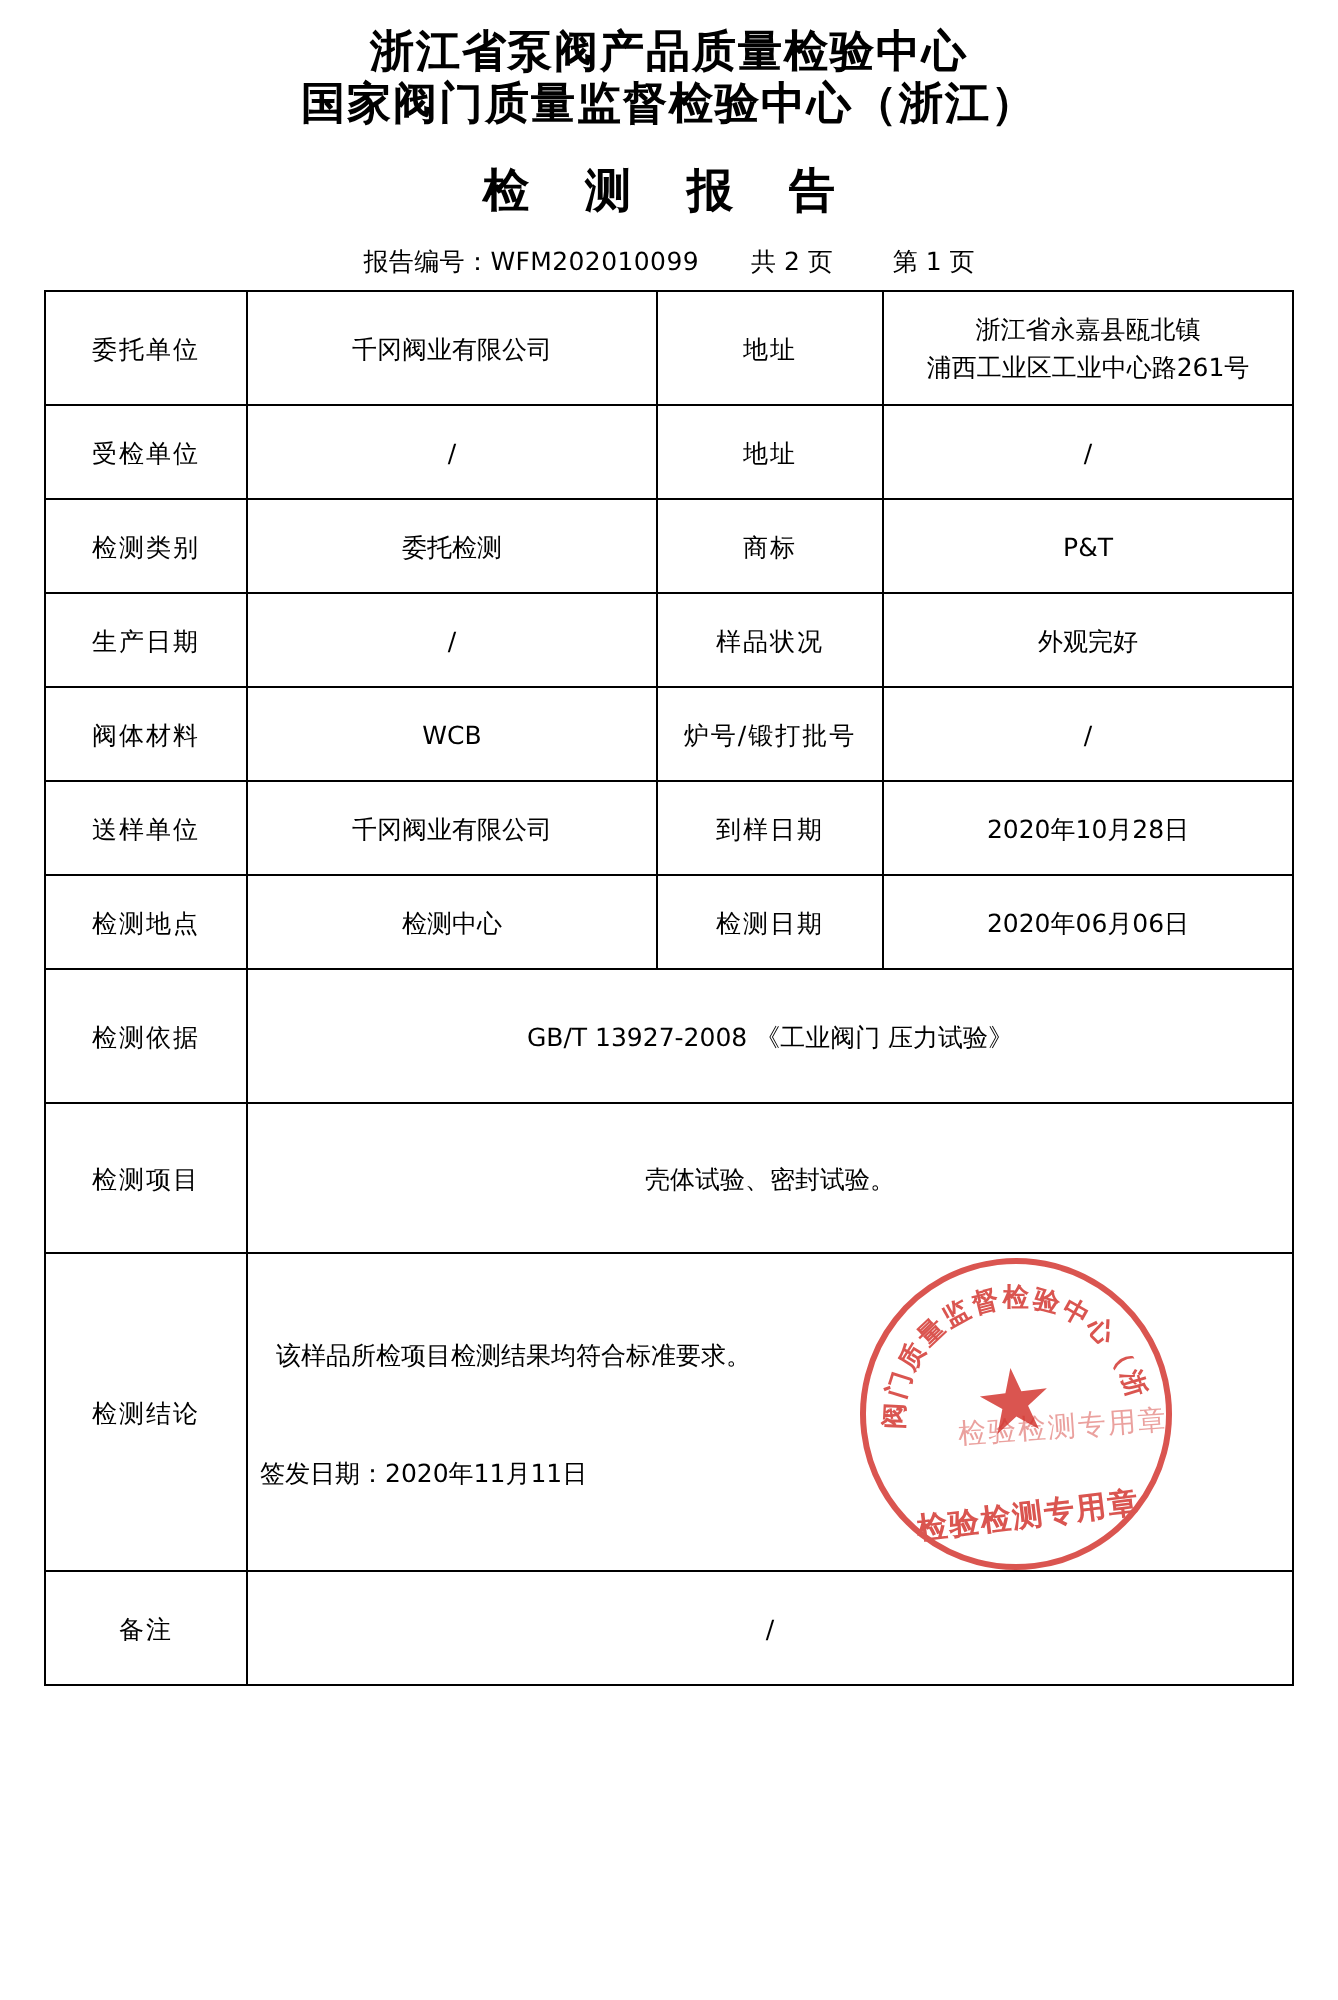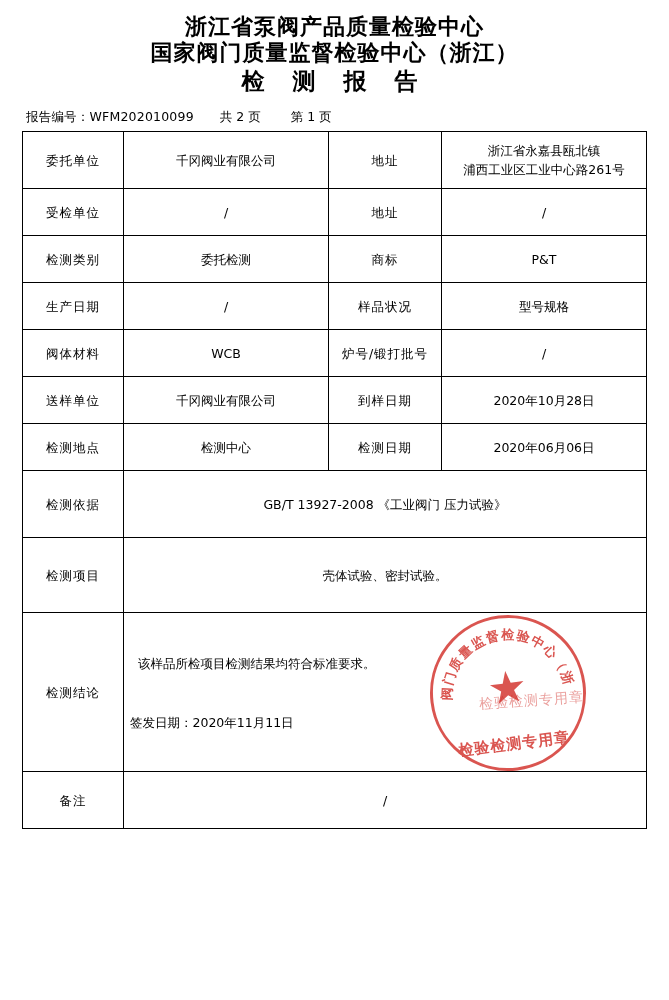--- a/index.html
+++ b/index.html
@@ -30,26 +30,27 @@
     font-size: 22px;
     font-weight: bold;
     letter-spacing: 1px;
     line-height: 26px;
     font-family: "DejaVu Sans", "Liberation Sans", sans-serif;
   }
   .doc-title {
     font-size: 23px;
     font-weight: bold;
     letter-spacing: 10px;
+    margin-top: 14px;
     margin-bottom: 12px;
     font-family: "DejaVu Sans", "Liberation Sans", sans-serif;
   }
   .meta-row {
     display: flex;
-    justify-content: flex-start;
+    justify-content: center;
     font-size: 12.5px;
     padding: 0 4px 5px 4px;
     font-family: "DejaVu Sans", "Liberation Sans", sans-serif;
   }
   .meta-left {
     letter-spacing: 0.2px;
   }
   .meta-right span {
     margin-left: 26px;
   }
@@ -193,21 +194,21 @@
       <tr class="h1">
         <td class="label">检测类别</td>
         <td>委托检测</td>
         <td class="label2">商标</td>
         <td>P&amp;T</td>
       </tr>
       <tr class="h1">
         <td class="label">生产日期</td>
         <td>/</td>
         <td class="label2">样品状况</td>
-        <td>型号规格</td>
+        <td>外观完好</td>
       </tr>
       <tr class="h1">
         <td class="label">阀体材料</td>
         <td>WCB</td>
         <td class="label2">炉号/锻打批号</td>
         <td>/</td>
       </tr>
       <tr class="h1">
         <td class="label">送样单位</td>
         <td>千冈阀业有限公司</td>

